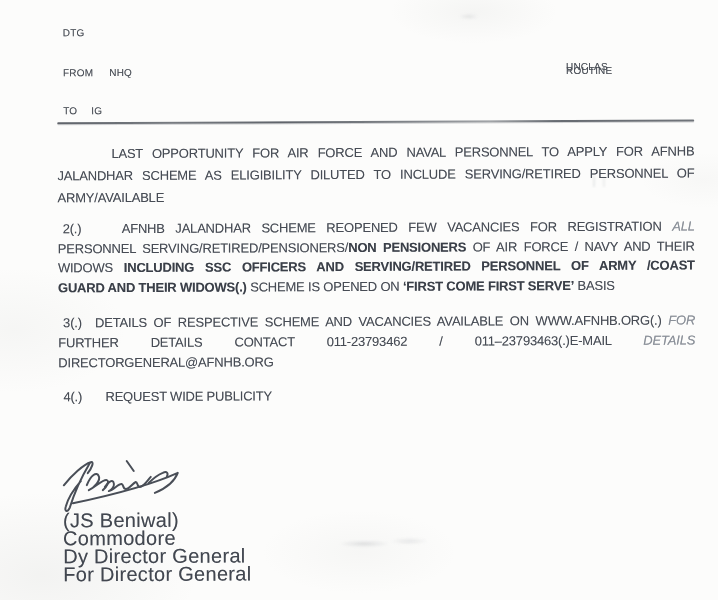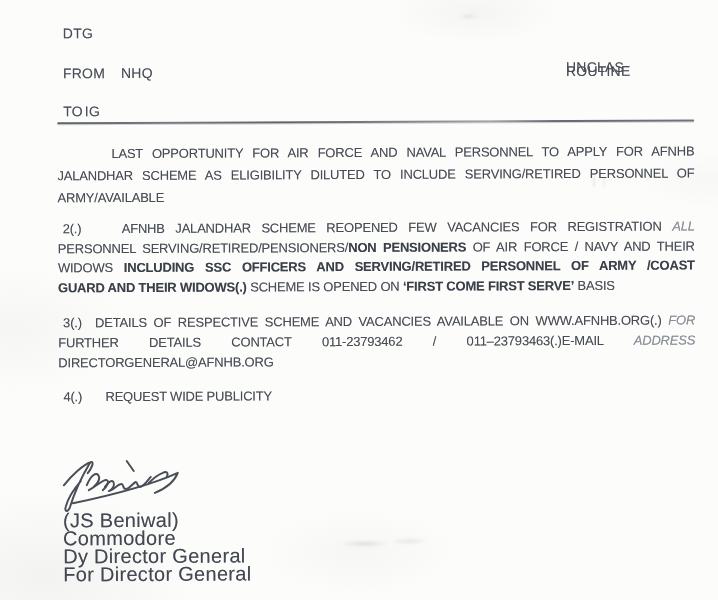--- a/index.html
+++ b/index.html
@@ -25,29 +25,29 @@
       radial-gradient(90px 40px at 98% 30%, rgba(172,174,170,.06), transparent 70%),
       var(--paper);
     color:var(--ink);
   }
   .tilt{
     position:absolute;inset:0;
     transform:rotate(-0.25deg);
     transform-origin:50% 50%;
   }
   .hdr{
-    position:absolute;font-size:14px;letter-spacing:.2px;line-height:16px;
+    position:absolute;font-size:10px;letter-spacing:.2px;line-height:16px;
     color:#4a4f57;text-shadow:0 0 .4px rgba(70,75,85,.45);
   }
   .hdr-row{display:flex;}
   #dtg-row{left:64px;top:24px;}
   #from-row{left:64px;top:64px;}
   #from-row .val{margin-left:16px;}
   #to-row{left:64px;top:102px;}
-  #to-row .val{margin-left:2px;}
+  #to-row .val{margin-left:14px;}
   #precedence{left:567px;top:24px;margin-top:40px;}
   #classification{left:567px;top:60px;}
   .rule{
     position:absolute;left:58px;top:121px;width:637px;height:2px;
     background:linear-gradient(90deg,
       rgba(87,92,99,.95) 0%, rgba(87,92,99,.8) 18%, rgba(87,92,99,.95) 35%,
       rgba(87,92,99,.75) 55%, rgba(87,92,99,.55) 68%, rgba(87,92,99,.9) 78%,
       rgba(87,92,99,.85) 100%);
     border-radius:1px;
     box-shadow:0 1px 0 rgba(87,92,99,.25);
@@ -128,21 +128,21 @@
           <div class="line" data-name="text-line"><span>ARMY/AVAILABLE</span></div>
         </div>
         <div class="para" data-name="para-2">
           <div class="line j" data-name="text-line"><span class="num">2(.)</span><span>AFNHB JALANDHAR SCHEME REOPENED FEW VACANCIES FOR REGISTRATION </span><span class="faint">ALL</span></div>
           <div class="line j" data-name="text-line"><span>PERSONNEL SERVING/RETIRED/PENSIONERS/</span><span class="b">NON PENSIONERS</span><span> OF AIR FORCE / NAVY AND THEIR</span></div>
           <div class="line j" data-name="text-line"><span>WIDOWS </span><span class="b">INCLUDING SSC OFFICERS AND SERVING/RETIRED PERSONNEL OF ARMY /COAST</span></div>
           <div class="line" data-name="text-line"><span class="b">GUARD AND THEIR WIDOWS(.)</span><span> SCHEME IS OPENED ON </span><span class="b">‘FIRST COME FIRST SERVE’</span><span> BASIS</span></div>
         </div>
         <div class="para" data-name="para-3">
           <div class="line j" data-name="text-line"><span class="num">3(.)</span><span>DETAILS OF RESPECTIVE SCHEME AND VACANCIES AVAILABLE ON WWW.AFNHB.ORG(.) </span><span class="faint">FOR</span></div>
-          <div class="line j" data-name="text-line"><span>FURTHER DETAILS CONTACT 011-23793462 / 011–23793463(.)E-MAIL </span><span class="faint">ADDRESS</span></div>
+          <div class="line j" data-name="text-line"><span>FURTHER DETAILS CONTACT 011-23793462 / 011–23793463(.)E-MAIL </span><span class="faint">DETAILS</span></div>
           <div class="line" data-name="text-line"><span>DIRECTORGENERAL@AFNHB.ORG</span></div>
         </div>
         <div class="para" data-name="para-4">
           <div class="line" data-name="text-line"><span class="num">4(.)</span><span>REQUEST WIDE PUBLICITY</span></div>
         </div>
       </div>
 
     <svg class="sig-scrawl" data-name="signature-scrawl" viewBox="0 0 132 66" fill="none" stroke="#363c46" stroke-width="2" stroke-linecap="round" stroke-linejoin="round" opacity="0.9">
       <path d="M33,14 C27,24 18,42 13,58 C11,63 7,63 9,57 C11,50 17,40 24,32"></path>
       <path d="M7,36 C15,26 27,15 34,13 C38,12 35,19 31,24"></path>

